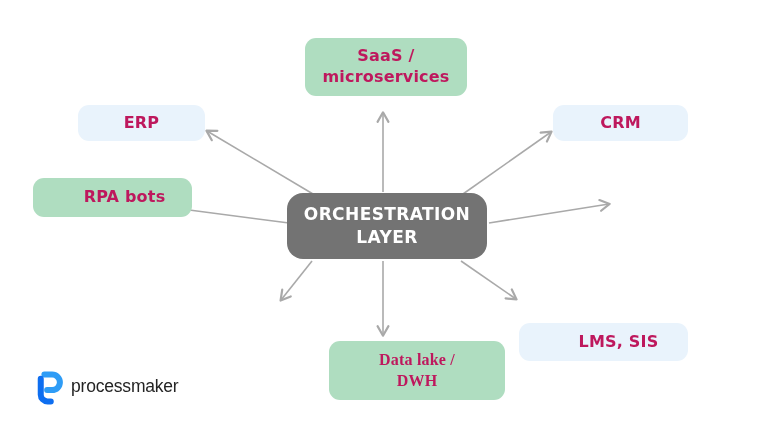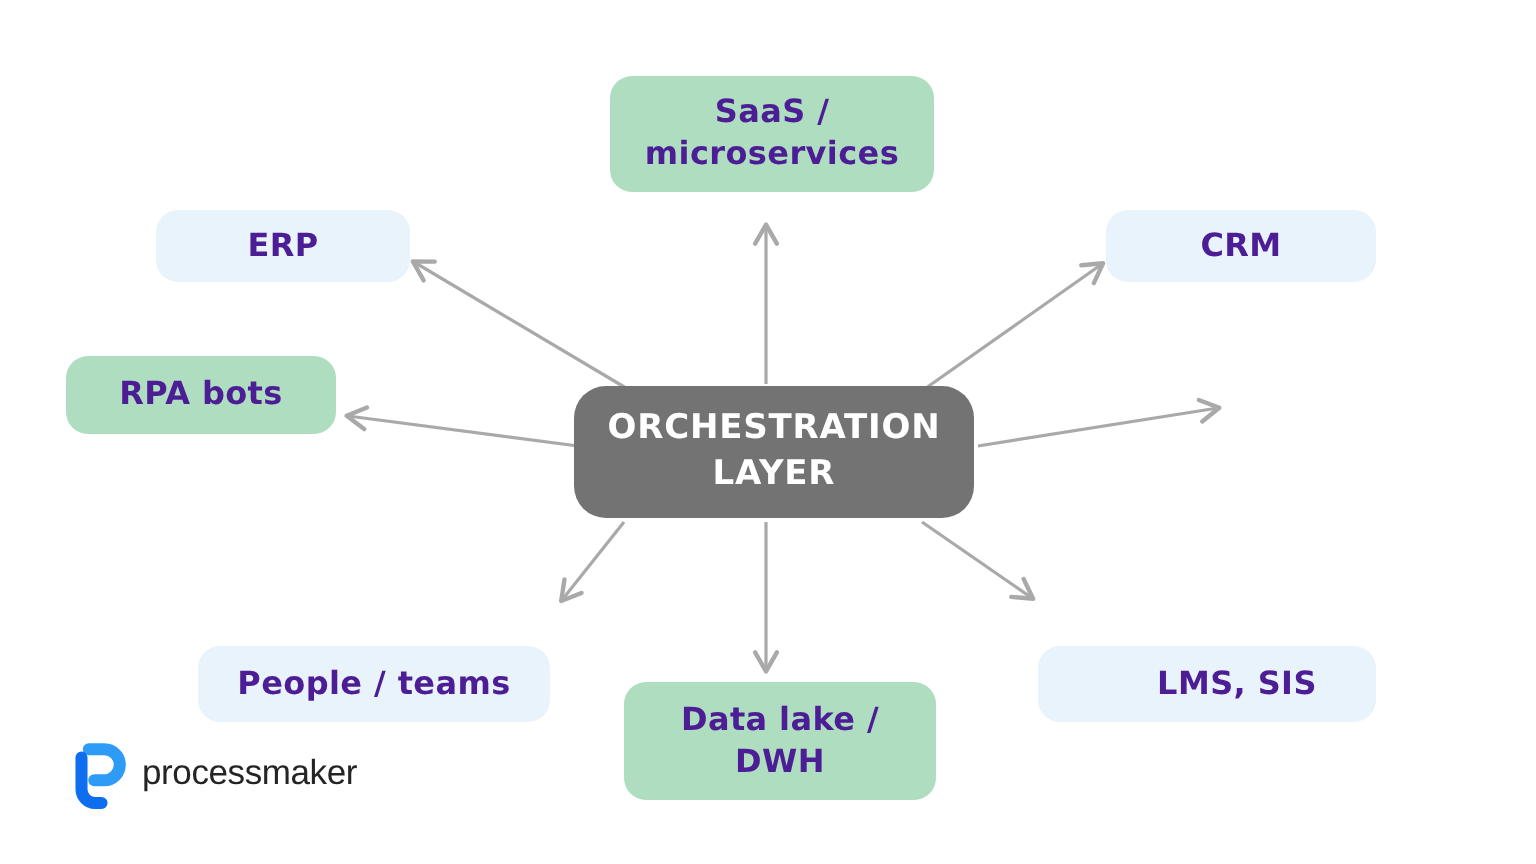--- a/index.html
+++ b/index.html
@@ -27,44 +27,44 @@
     fill: none;
   }
   .node {
     position: absolute;
     z-index: 2;
     display: flex;
     align-items: center;
     justify-content: center;
     text-align: center;
     font-weight: bold;
-    color: #4c1d95;
+    color: #be185d;
     font-size: 16px;
     line-height: 1.3;
     white-space: pre-line;
     letter-spacing: 0.2px;
   }
   .node.green { background: #afddc0; border-radius: 11px; }
   .node.lightblue { background: #e9f3fc; border-radius: 11px; margin-top: 20px; }
   .node.center-node {
     background: #737373;
     color: #ffffff;
     border-radius: 16px;
     font-size: 17px;
     letter-spacing: 0.4px;
     line-height: 1.35;
   }
   .n-saas     { left: 305px; top: 38px;  width: 162px; height: 58px; border-radius: 12px; }
   .n-erp      { left: 78px;  top: 85px;  width: 127px; height: 36px; }
   .n-crm      { left: 553px; top: 85px;  width: 135px; height: 36px; }
-  .n-rpa      { left: 33px;  top: 178px; width: 135px; height: 39px; }
+  .n-rpa      { left: 33px;  top: 178px; width: 135px; height: 39px; padding-left: 24px; }
   .n-ai       { left: 625px; top: 178px; width: 132px; height: 39px; }
   .n-center   { left: 287px; top: 193px; width: 200px; height: 66px; }
   .n-people   { left: 99px;  top: 303px; width: 176px; height: 38px; }
-  .n-datalake { left: 312px; top: 341px; width: 156px; height: 59px; border-radius: 12px; }
+  .n-datalake { left: 329px; top: 341px; width: 176px; height: 59px; border-radius: 12px; font-family: Liberation Serif, serif; }
   .n-lms      { left: 519px; top: 303px; width: 139px; height: 38px; padding-left: 30px; }
   .logo {
     position: absolute;
     left: 33px; top: 366px;
     z-index: 2;
     display: flex;
     align-items: center;
     gap: 7px;
   }
   .logo-text {
@@ -102,21 +102,20 @@
   <div class="node lightblue n-erp">ERP</div>
 
   <div class="node lightblue n-crm">CRM</div>
 
   <div class="node green n-rpa">RPA bots</div>
 
 
   <div class="node center-node n-center">ORCHESTRATION
 LAYER</div>
 
-  <div class="node lightblue n-people">People / teams</div>
 
   <div class="node green n-datalake">Data lake /
 DWH</div>
 
   <div class="node lightblue n-lms">LMS, SIS</div>
 
   <div class="logo">
     <span style="display:inline-flex;">
       <svg width="31" height="40" viewBox="0 0 34 42" xmlns="http://www.w3.org/2000/svg">
         <path d="M 12.5 8.5 H 21 a 8.5 8.5 0 0 1 0 17 H 15.5" fill="none" stroke="#2E9CF6" stroke-width="6.6" stroke-linecap="round" stroke-linejoin="round"></path>

